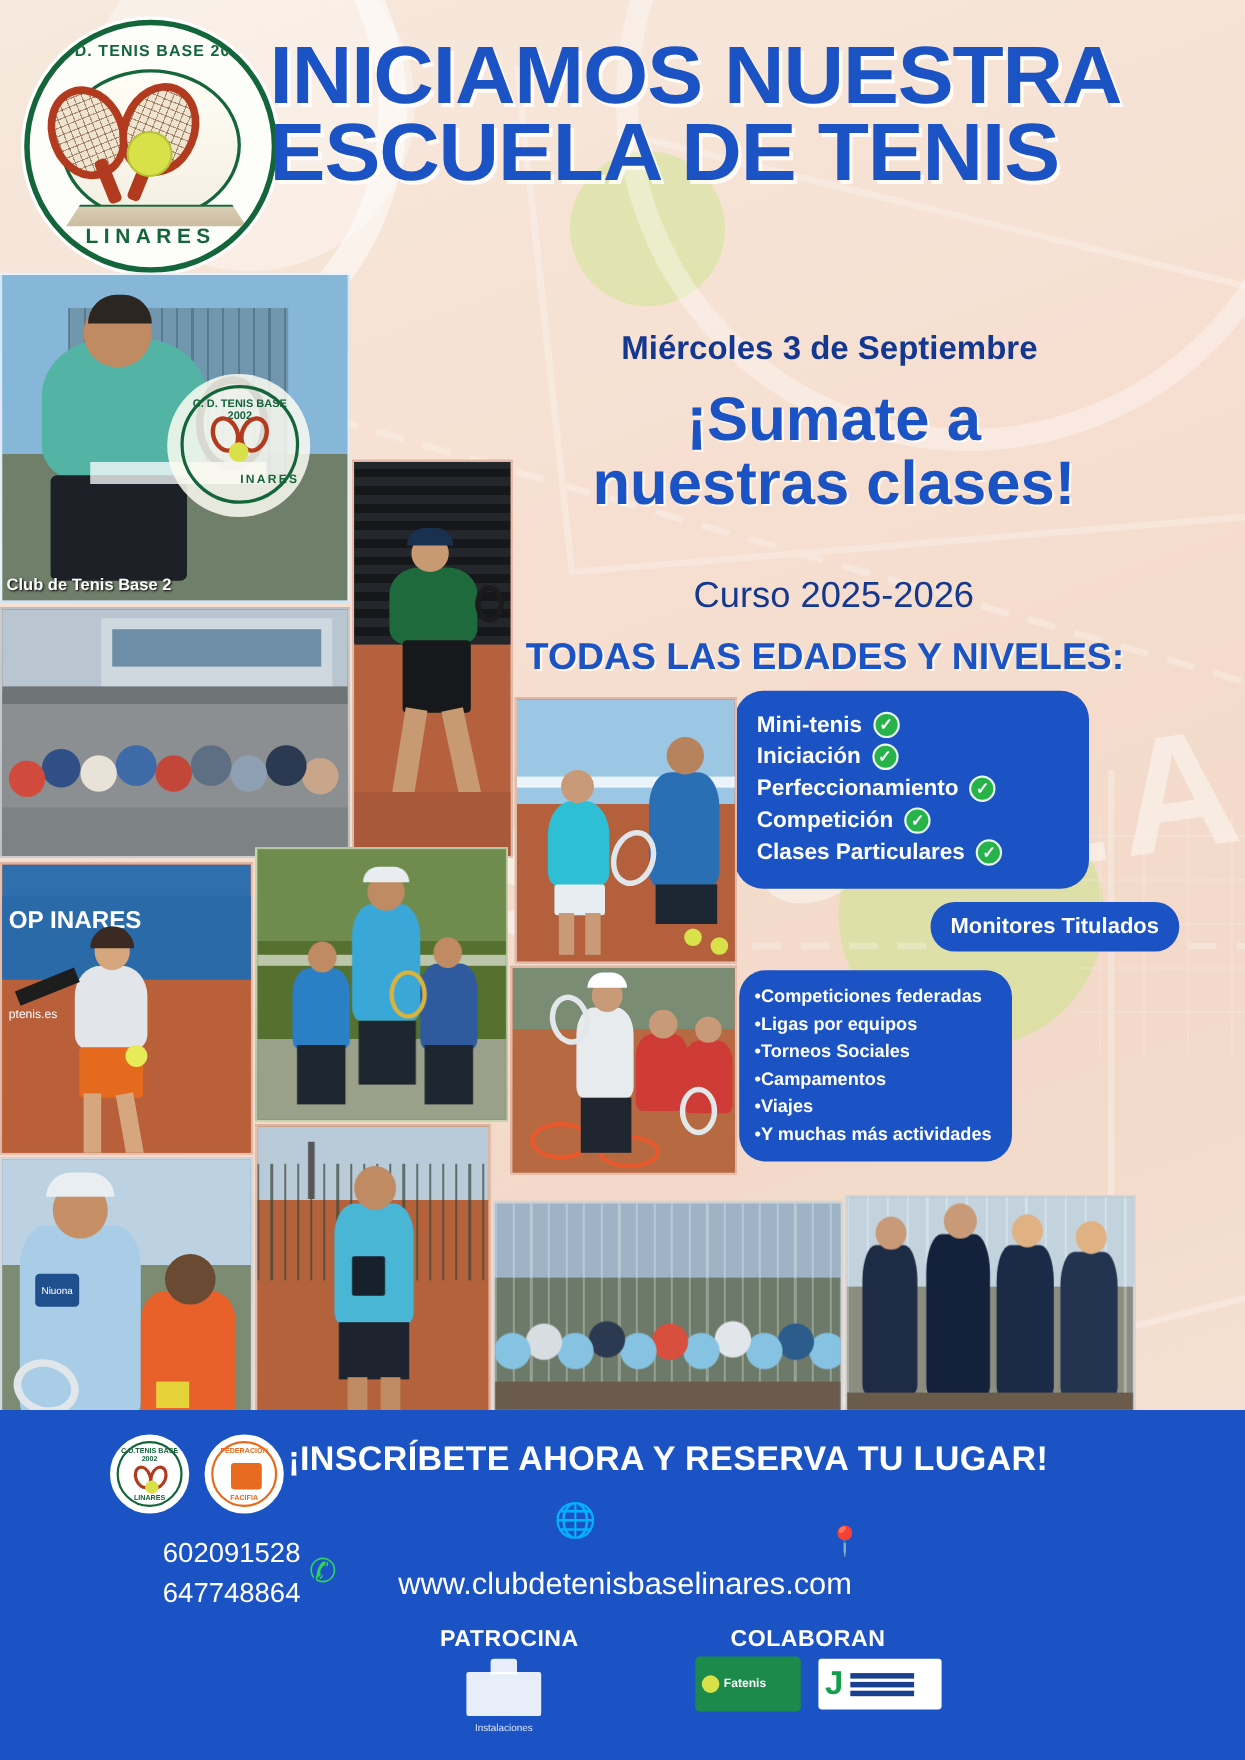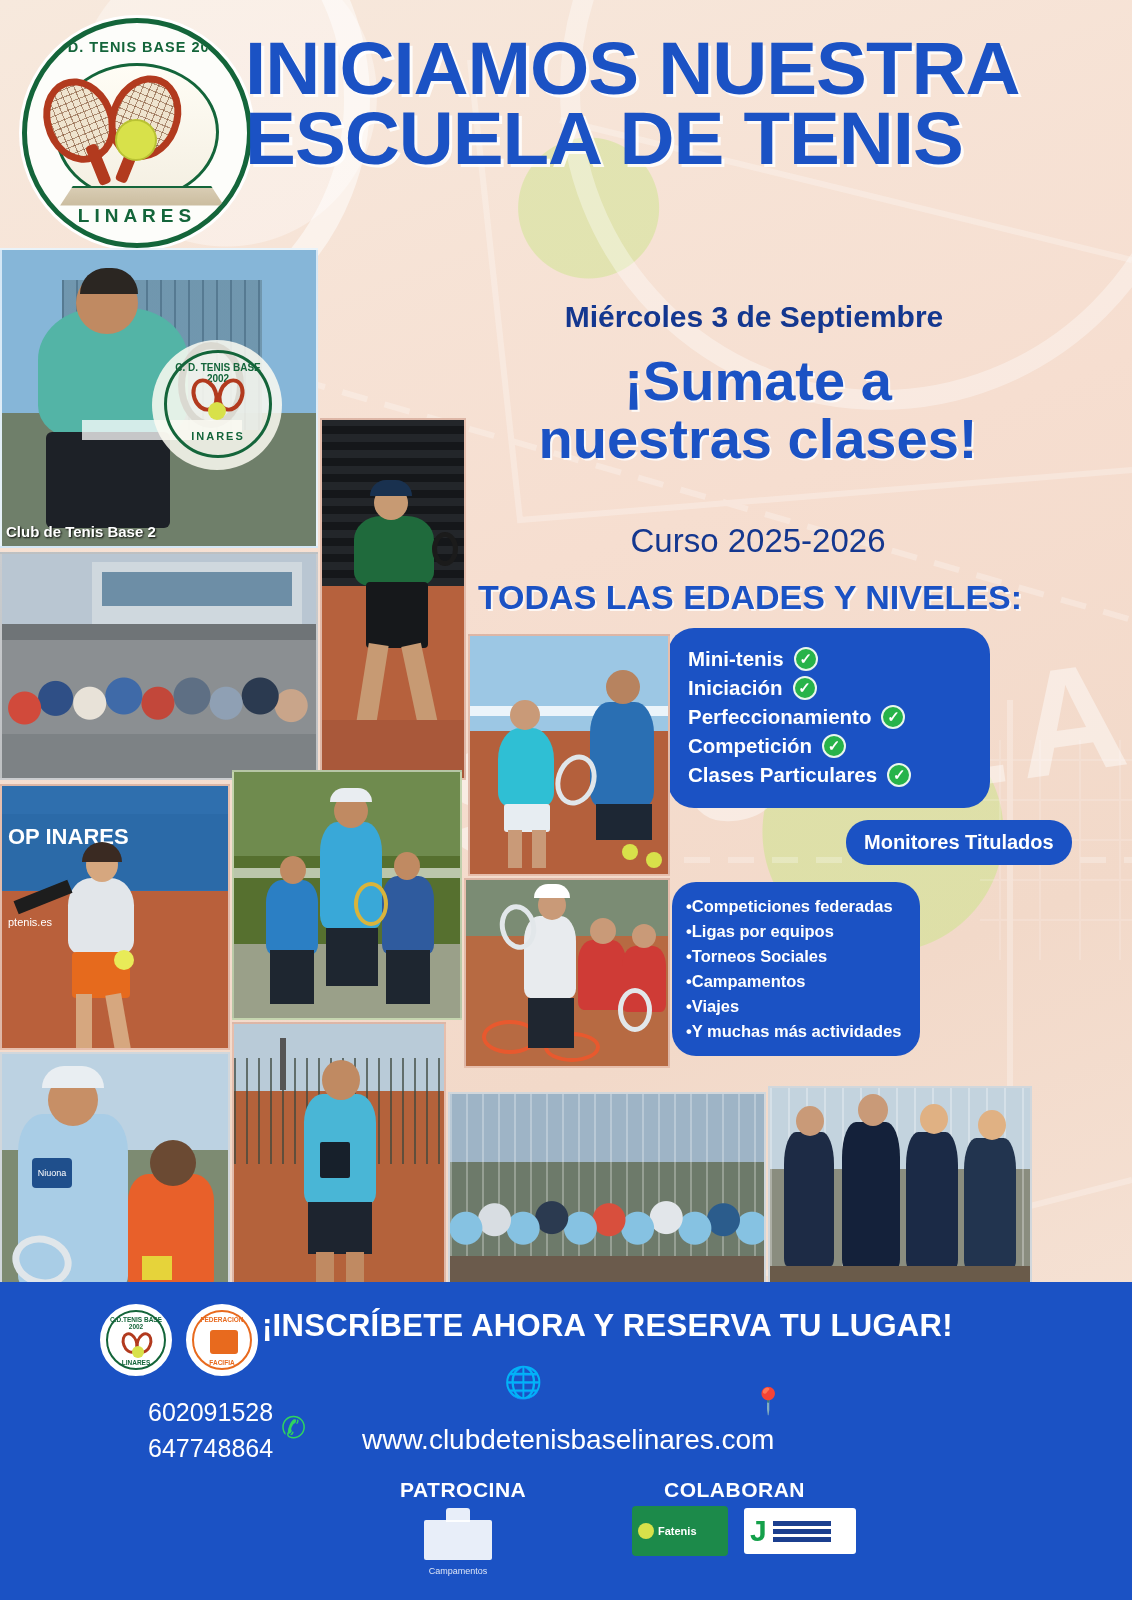--- a/index.html
+++ b/index.html
@@ -316,21 +316,21 @@
     <div style="position:absolute;left:60px;top:30px;width:200px;height:150px;background:repeating-linear-gradient(90deg,#4a6b80 0 2px,#6b8fa4 2px 14px);opacity:.8"></div>
     <div class="person" style="left:36px;top:58px;width:150px;height:130px;background:#53b4a6;border-radius:40% 40% 25% 25%"></div>
     <div style="position:absolute;left:74px;top:22px;width:62px;height:62px;border-radius:50%;background:#c08a62"></div>
     <div style="position:absolute;left:78px;top:18px;width:58px;height:26px;border-radius:28px 28px 0 0;background:#2b2622"></div>
     <div style="position:absolute;left:44px;top:182px;width:124px;height:96px;background:#1d2127;border-radius:6px"></div>
     <div style="position:absolute;left:176px;top:92px;width:66px;height:86px;border:7px solid #1a1a1a;border-radius:50%;background:rgba(255,255,255,.25)"></div>
     <div style="position:absolute;left:80px;top:170px;width:160px;height:20px;background:rgba(255,255,255,.75)"></div>
     <div style="position:absolute;left:150px;top:90px;width:130px;height:130px;border-radius:50%;background:#fdfbf2;opacity:.85"></div>
     <div style="position:absolute;left:162px;top:100px;width:108px;height:108px;border-radius:50%;border:3px solid #14653a"></div>
     <div style="position:absolute;left:162px;top:112px;width:108px;text-align:center;font-size:10px;font-weight:bold;color:#14653a">C. D. TENIS BASE 2002</div>
-    <div style="position:absolute;left:162px;top:180px;width:108px;text-align:center;font-size:11px;font-weight:bold;color:#14653a;letter-spacing:2px">INARES</div>
+    <div style="position:absolute;left:162px;top:180px;width:108px;text-align:right;font-size:11px;font-weight:bold;color:#14653a;letter-spacing:2px">INARES</div>
     <div style="position:absolute;left:190px;top:128px;width:26px;height:34px;border:4px solid #b23a1e;border-radius:50%;transform:rotate(-20deg)"></div>
     <div style="position:absolute;left:216px;top:128px;width:26px;height:34px;border:4px solid #b23a1e;border-radius:50%;transform:rotate(20deg)"></div>
     <div style="position:absolute;left:206px;top:152px;width:18px;height:18px;border-radius:50%;background:#d8e14a"></div>
     <div class="cap">Club de Tenis Base 2</div>
   </div>
 
   <div class="ph hard" style="left:0;top:552px;width:318px;height:228px;">
     <div style="position:absolute;inset:0;background:linear-gradient(#b9c6d2 0 34%,#8b8f92 34% 100%)"></div>
     <div style="position:absolute;left:90px;top:8px;width:210px;height:68px;background:#cfd8de"></div>
     <div style="position:absolute;left:100px;top:18px;width:190px;height:34px;background:#6d8ea6"></div>
@@ -510,21 +510,21 @@
 
     <div class="pin">📍</div>
     <div class="place">
     </div>
 
     <div class="patrocina">PATROCINA</div>
     <div class="colaboran">COLABORAN</div>
 
     <div class="spon-city">
       <div class="city-bldg"></div>
-      <div style="position:absolute;left:0;bottom:2px;width:84px;text-align:center;font-size:9px;color:rgba(255,255,255,.85)">Campamentos</div>
+      <div style="position:absolute;left:0;bottom:2px;width:84px;text-align:center;font-size:9px;color:rgba(255,255,255,.85)">Instalaciones</div>
     </div>
     <div class="spon-fatenis">
       <span class="ball"></span>
       <span>Fatenis</span>
     </div>
     <div class="spon-j">
       <span class="jglyph">J</span>
       <span class="bars">
           <i></i>
           <i></i>

